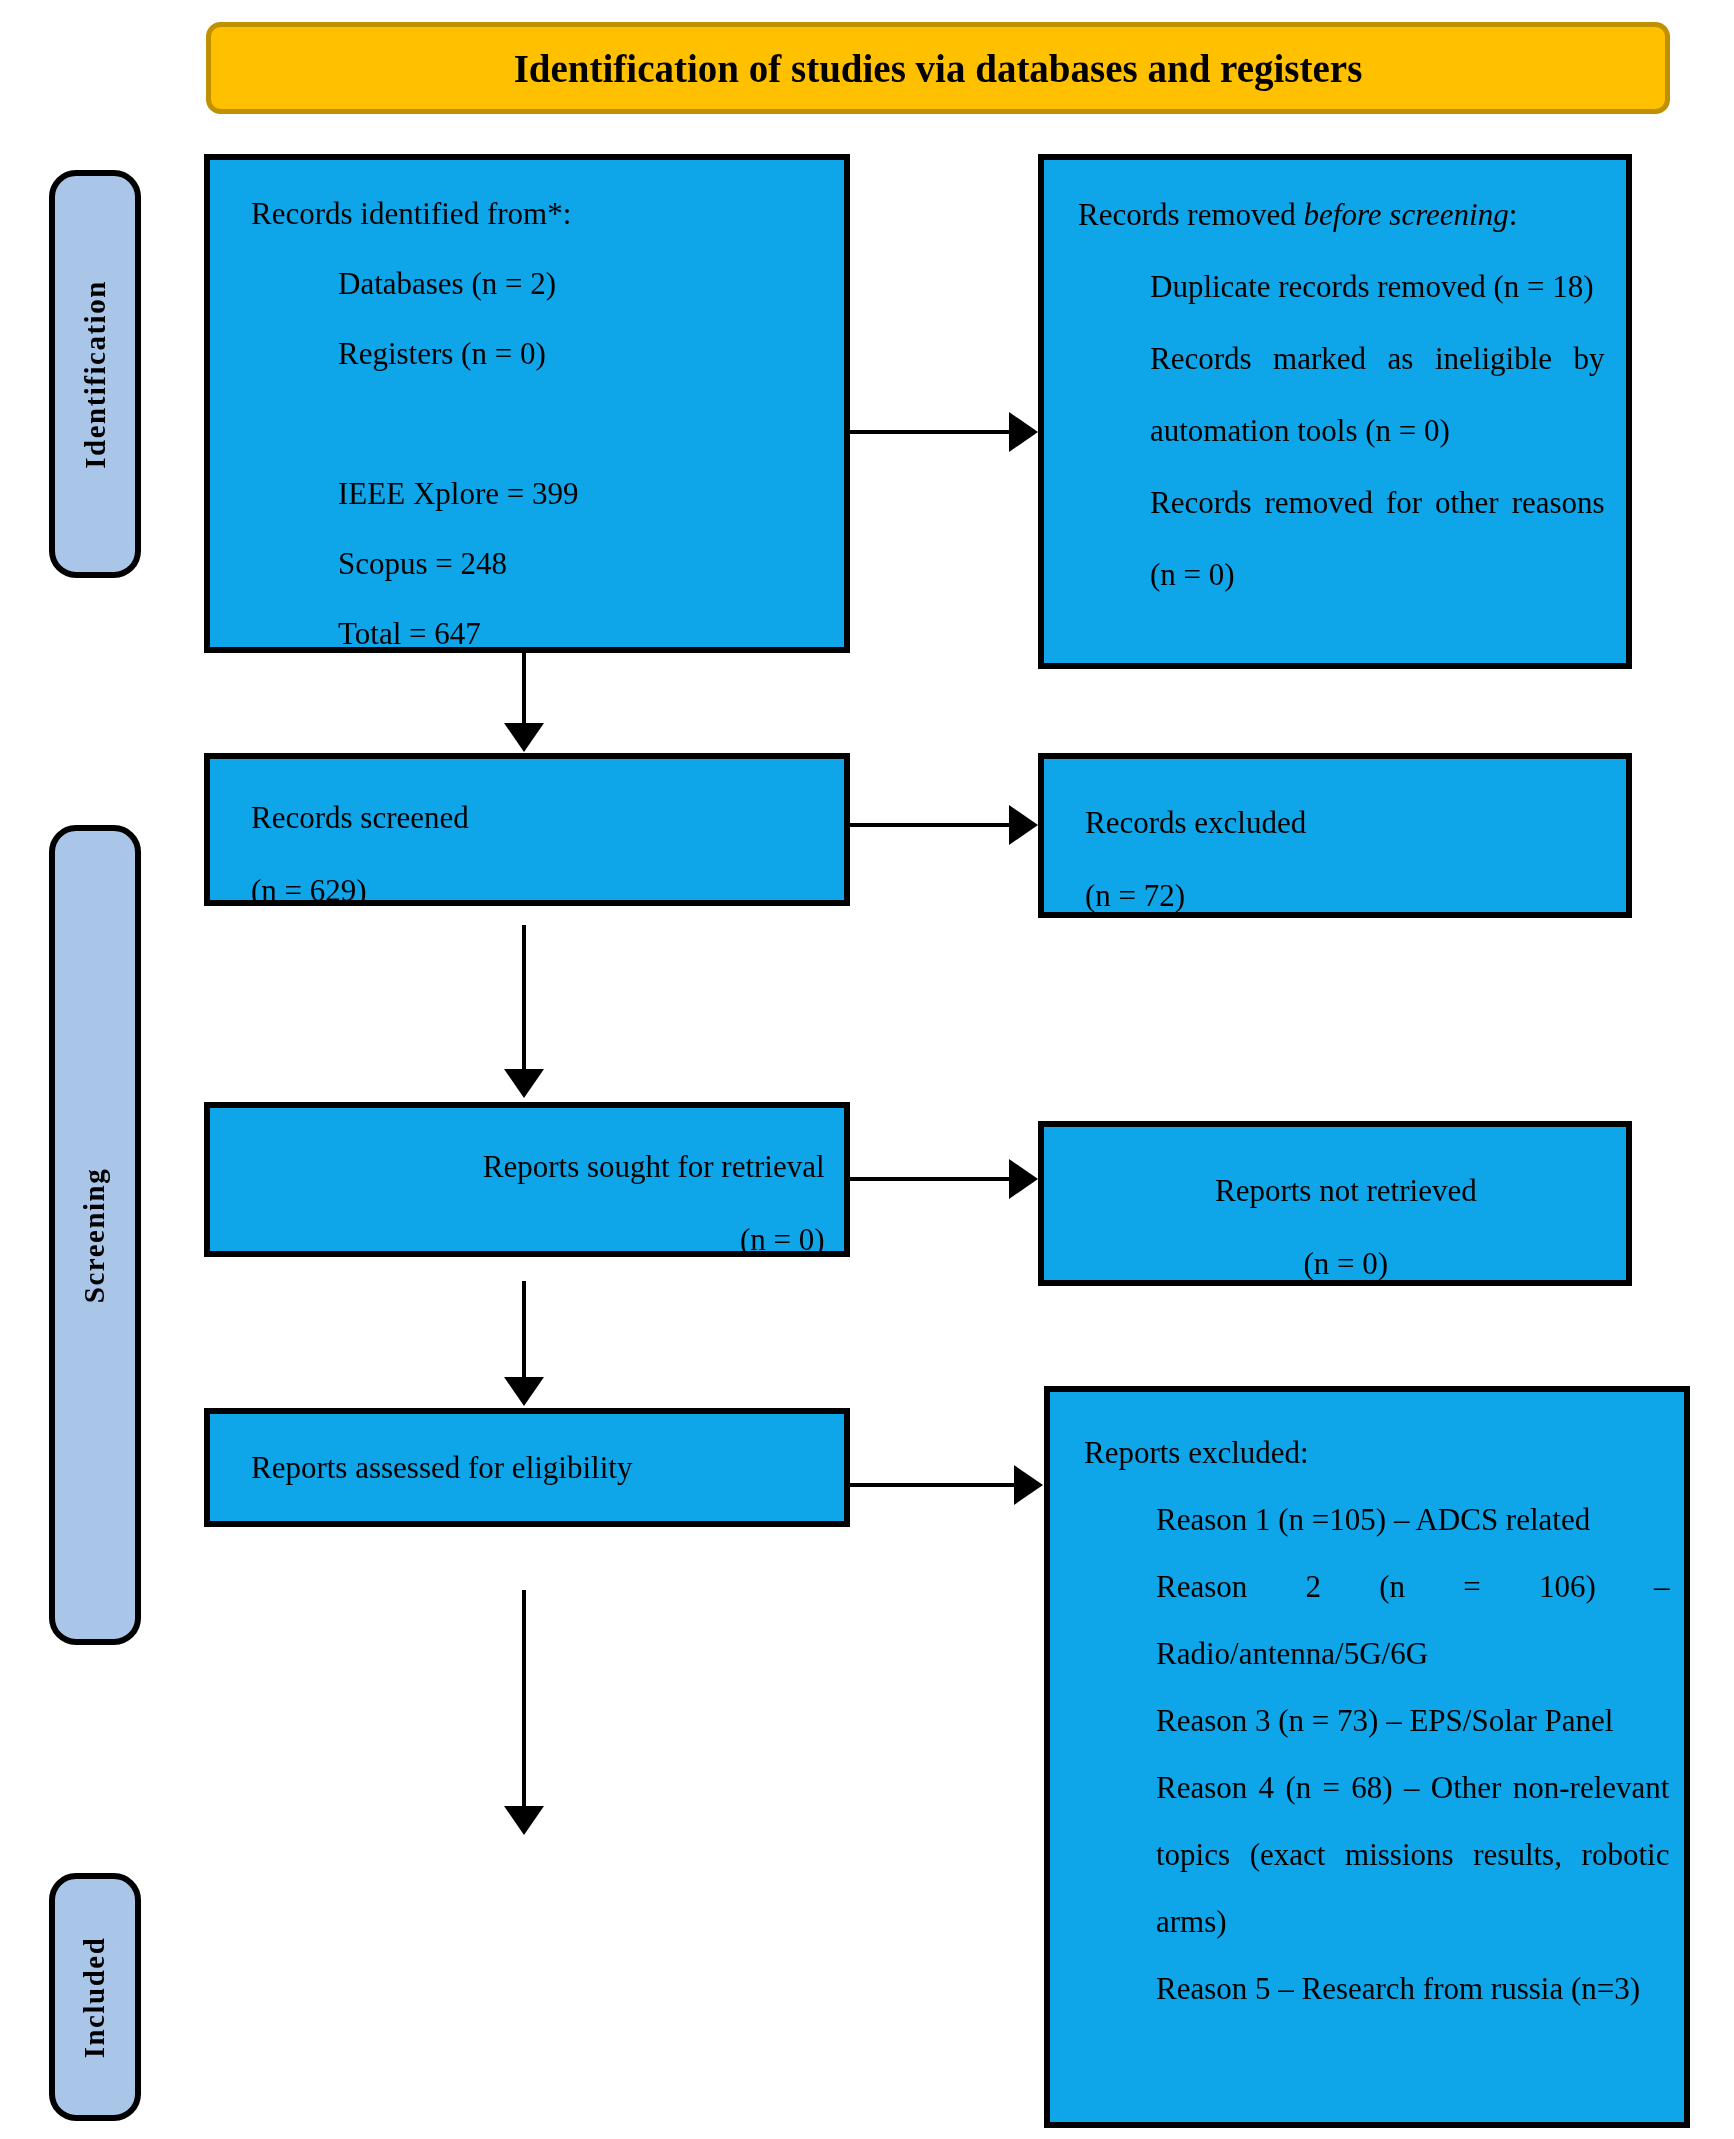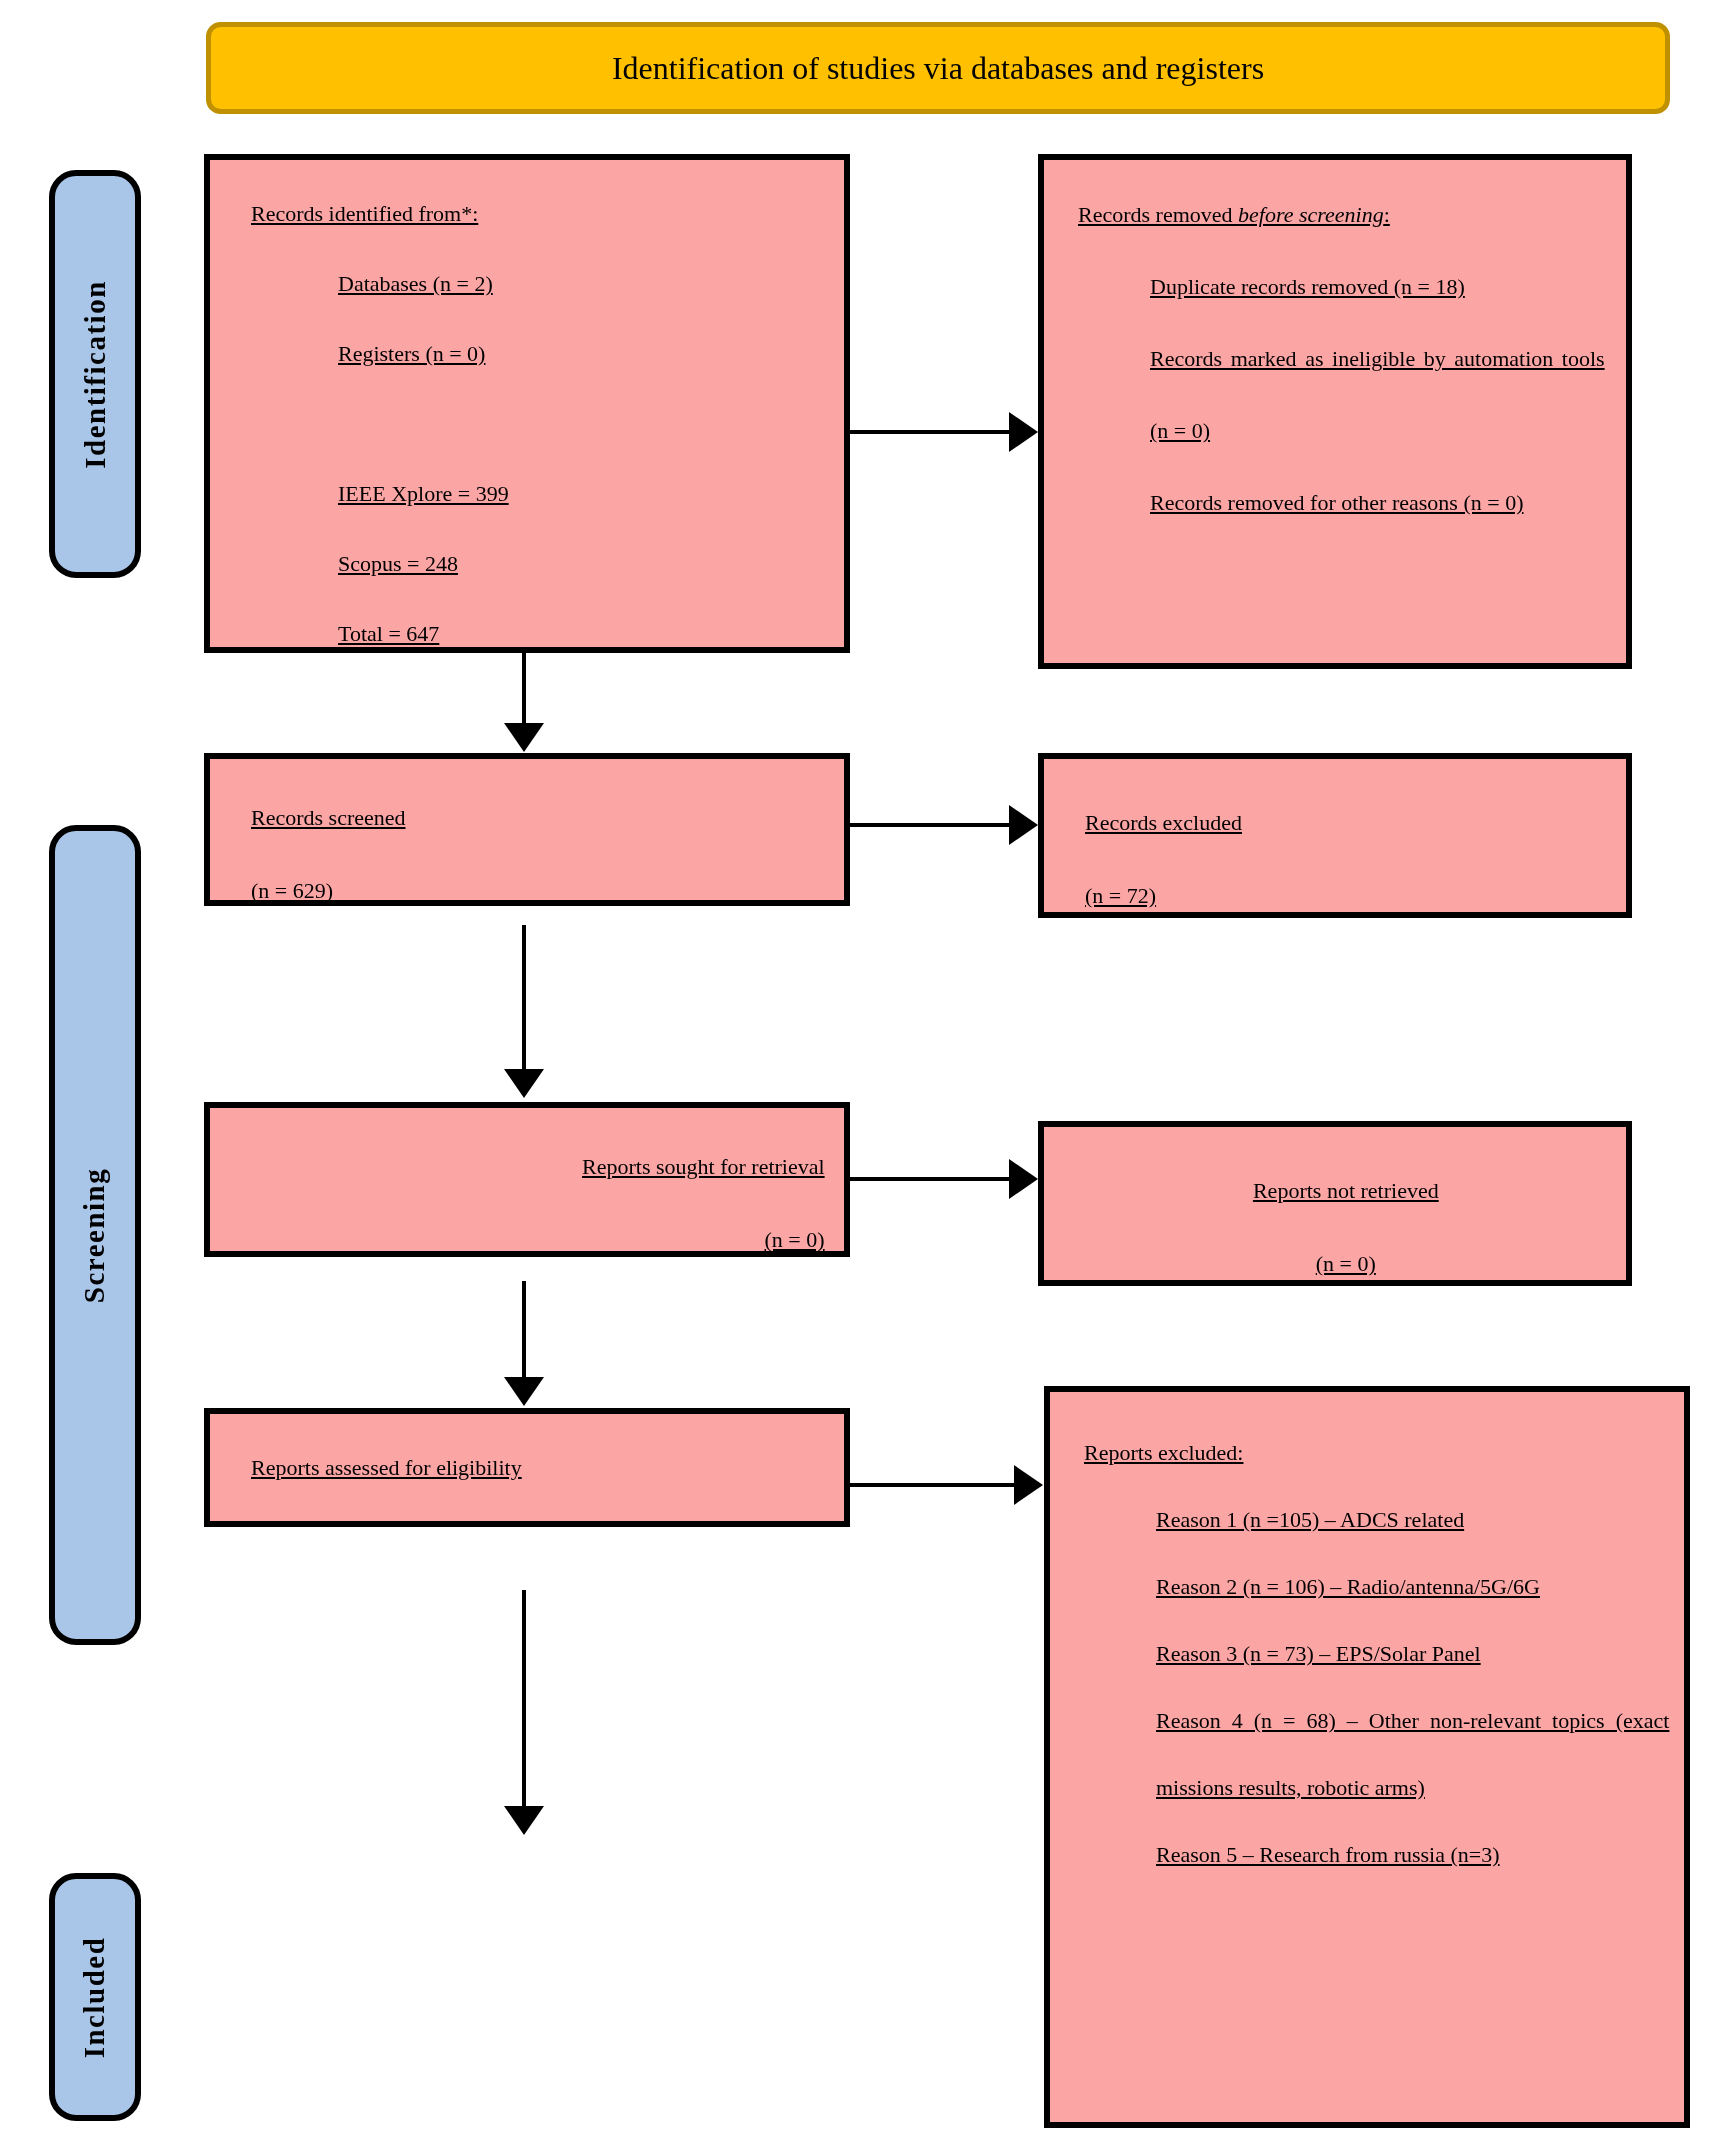--- a/index.html
+++ b/index.html
@@ -13,21 +13,21 @@
 
   
   .banner {
     position:absolute; left:206px; top:22px; width:1464px; height:92px;
     background:var(--banner-fill,#FFC000);
     border:5.8px solid var(--banner-border,#BF9000);
     border-radius:14.6px;
     box-sizing:border-box;
     display:flex; align-items:center; justify-content:center;
   }
-  .banner span { font-size:32px; font-weight:normal; }
+  .banner span { font-size:39px; font-weight:bold; }
 
   
   .stage {
     position:absolute; left:49px; width:92px;
     background:var(--stage-fill,#A9C5E8);
     border:6.8px solid #000;
     border-radius:27px;
     box-sizing:border-box;
     display:flex; align-items:center; justify-content:center;
   }
@@ -36,26 +36,25 @@
     white-space:nowrap;
     font-size:29px; font-weight:bold; letter-spacing:1.5px;
   }
   .stage-identification { top:170px;  height:408px; }
   .stage-screening      { top:825px; height:820px; }
   .stage-included       { top:1873px; height:248px; }
 
   
   .fbox {
     position:absolute;
-    background:#fca5a5;
+    background:#0ea5e9;
     border:6.3px solid #000;
     box-sizing:border-box;
-    font-size:22px;
+    font-size:31px;
     overflow:hidden;
-    text-decoration:underline;
   }
   .col-l { left:204px;  width:646px; }
   .col-r { left:1038px; width:594px; }
 
   .box-identified   { top:154px;  height:499px; padding:19.4px 19.4px 0 41px;  line-height:70px; }
   .box-removed      { top:154px;  height:515px; padding:19.4px 21.4px 0 34px;  line-height:72px; }
   .box-screened     { top:753px; height:153px;  padding:22px 19.4px 0 41px;  line-height:73px; }
   .box-excluded     { top:753px; height:165px;  padding:27px 19.4px 0 41px;  line-height:73px; }
   .box-sought       { top:1102px; height:155px;  padding:22px 19.4px 0 41px;  line-height:73px;text-align:right; }
   .box-notretrieved { top:1121px; height:165px;  padding:27px 19.4px 0 41px;  line-height:73px;text-align:center; }

